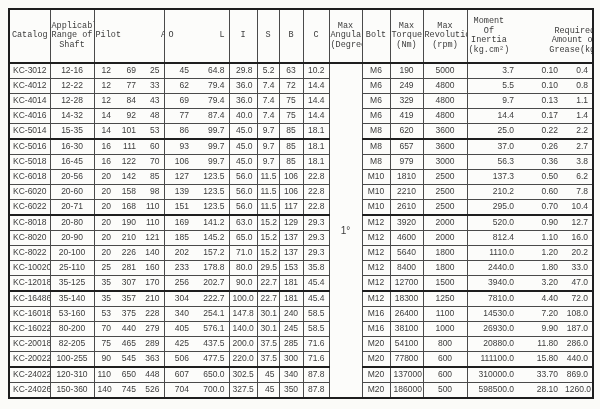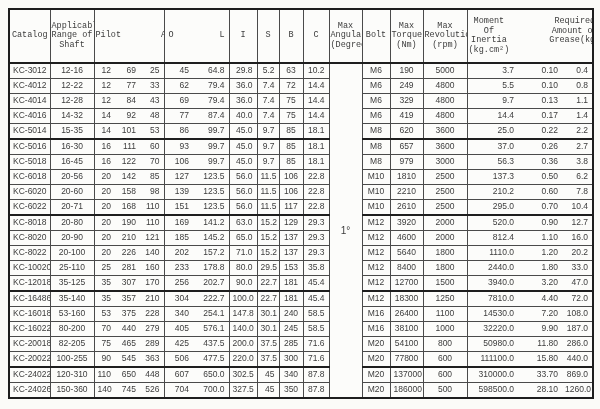--- a/index.html
+++ b/index.html
@@ -32,21 +32,21 @@
     font-weight:normal;
     text-align:center;
     white-space:normal;
     height:50px;
     vertical-align:middle;
     border-bottom:2px solid #1e1e1e;
     padding:1px 1px;
     font-family:Liberation Mono, monospace;
   }
   tbody td{height:14px;}
-  .group-head{display:flex;justify-content:space-between;align-items:flex-start;gap:40px;}
+  .group-head{display:flex;justify-content:space-between;align-items:flex-end;gap:40px;}
   .group-head span{flex:1;text-align:center;}
   td.num{text-align:right;padding-right:4px;}
   td.ctr{text-align:center;}
   td.no-r,th.no-r{border-right:none;}
   td.no-l,th.no-l{border-left:none;}
   tr.group td{border-top:2px solid #1e1e1e;}
   td.angular{
     text-align:center;
     vertical-align:middle;
     font-size:10px;
@@ -445,40 +445,40 @@
           <td class="num no-l">279</td>
           <td class="num no-r">405</td>
           <td class="num no-l">576.1</td>
           <td class="num">140.0</td>
           <td class="num">30.1</td>
           <td class="ctr">245</td>
           <td class="num">58.5</td>
           <td class="ctr">M16</td>
           <td class="ctr">38100</td>
           <td class="ctr">1000</td>
-          <td class="num no-r">32220.0</td>
+          <td class="num no-r">26930.0</td>
           <td class="num no-l no-r">9.90</td>
           <td class="num no-l">187.0</td>
         </tr>
         <tr>
           <td class="ctr">KC-20018</td>
           <td class="ctr">82-205</td>
           <td class="num no-r">75</td>
           <td class="num no-l no-r">465</td>
           <td class="num no-l">289</td>
           <td class="num no-r">425</td>
           <td class="num no-l">437.5</td>
           <td class="num">200.0</td>
           <td class="num">37.5</td>
           <td class="ctr">285</td>
           <td class="num">71.6</td>
           <td class="ctr">M20</td>
           <td class="ctr">54100</td>
           <td class="ctr">800</td>
-          <td class="num no-r">50980.0</td>
+          <td class="num no-r">20880.0</td>
           <td class="num no-l no-r">11.80</td>
           <td class="num no-l">286.0</td>
         </tr>
         <tr>
           <td class="ctr">KC-20022</td>
           <td class="ctr">100-255</td>
           <td class="num no-r">90</td>
           <td class="num no-l no-r">545</td>
           <td class="num no-l">363</td>
           <td class="num no-r">506</td>

